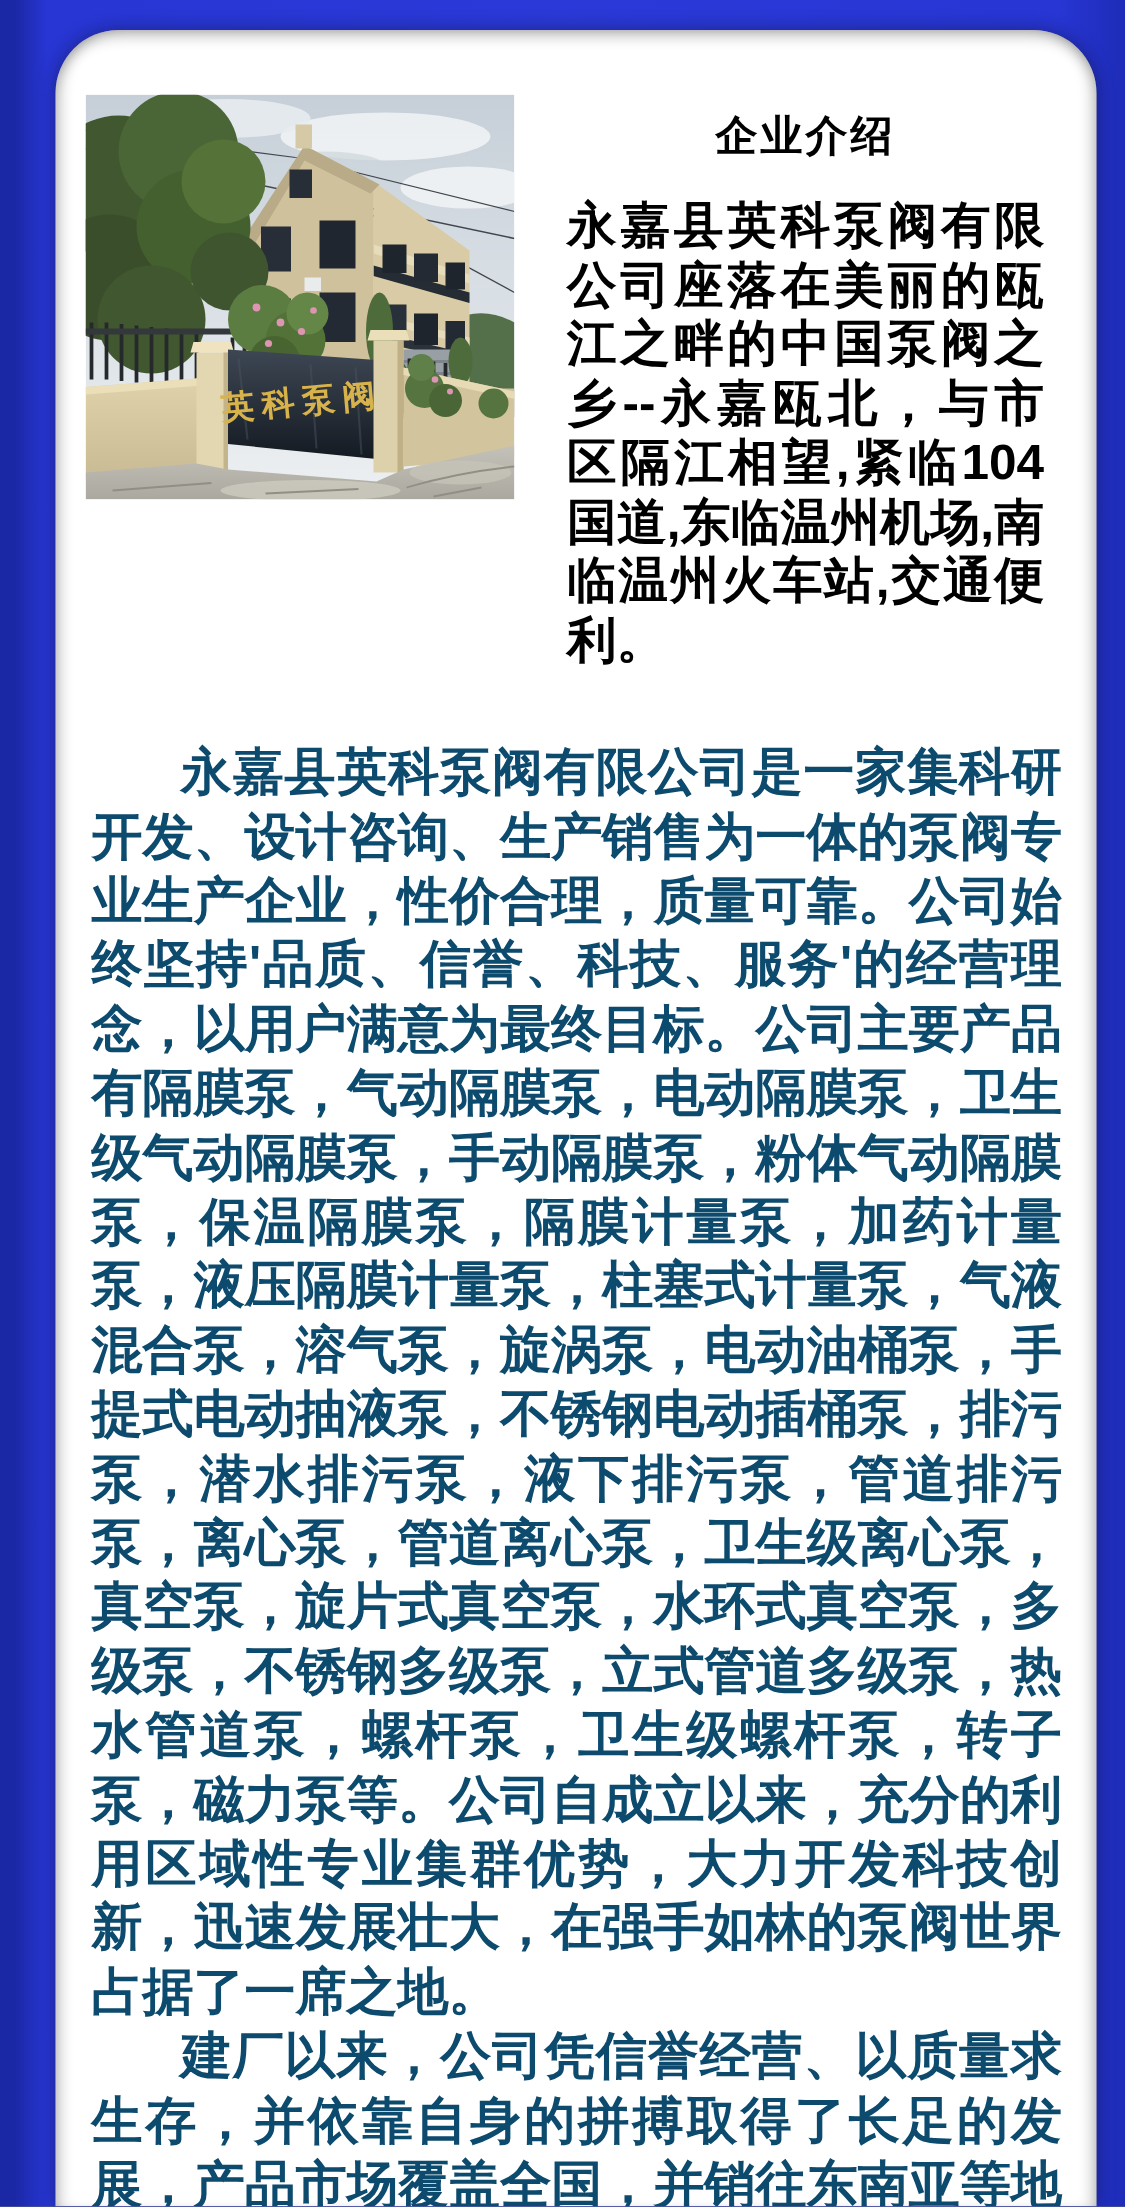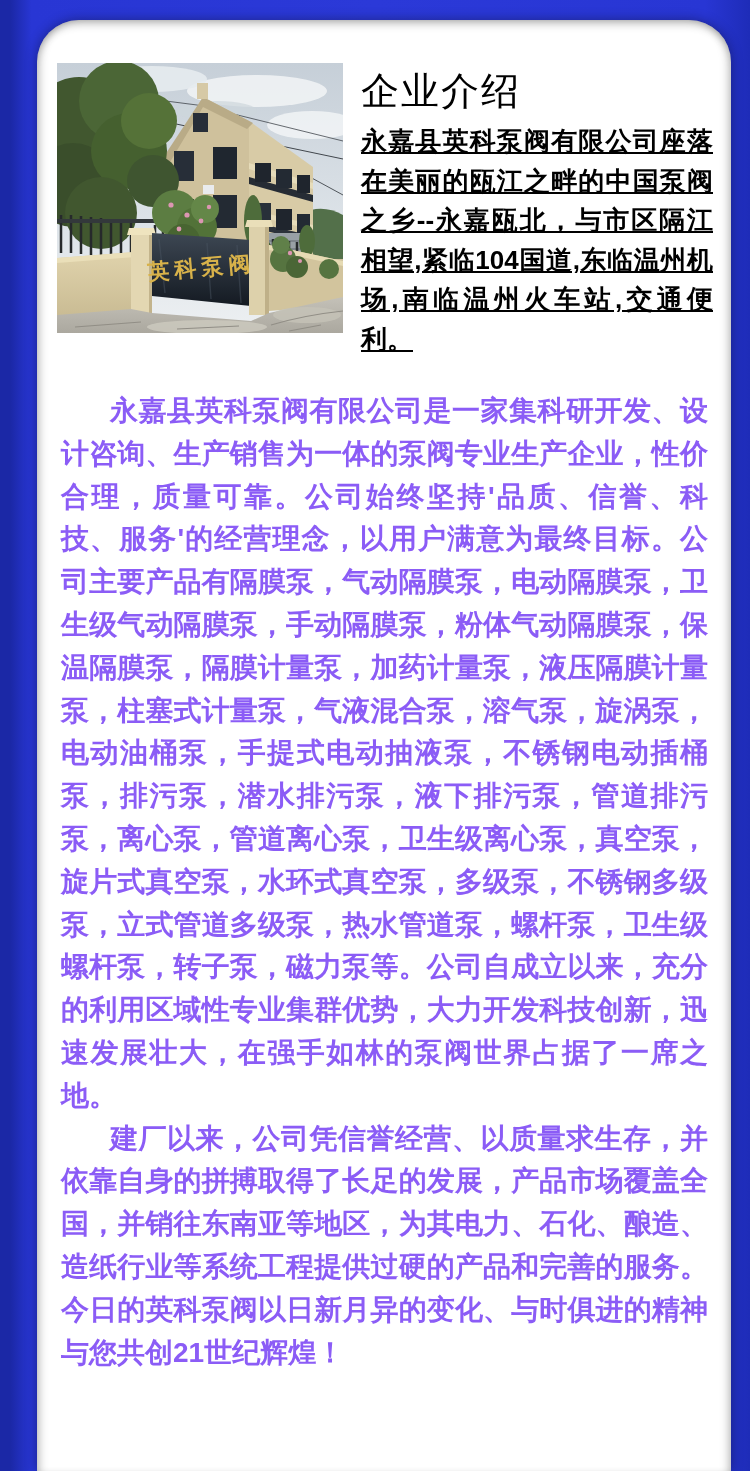--- a/index.html
+++ b/index.html
@@ -35,45 +35,45 @@
     overflow:hidden;
   }
   .photo svg{display:block;width:286px;height:270px;}
   .hero-right{
     margin-left:18px;
     width:352px;
     padding-top:6px;
   }
   .page-title{
     margin:0 0 9px 0;
-    font-size:38px;
+    font-size:28px;
     line-height:44px;
-    font-weight:400;
+    font-weight:700;
     color:#000;
     letter-spacing:2px;
+    text-align:center;
   }
   .intro{
-    margin:0;
-    font-size:26px;
+    margin:17px;
+    font-size:33px;
     line-height:39.5px;
     font-weight:700;
     color:#000;
     text-align:justify;
     text-justify:inter-character;
-    text-decoration:underline;
   }
   .body-text{
     margin:31px 23px 0 24px;
   }
   .body-text p{
     margin:0;
-    font-size:28px;
+    font-size:34px;
     line-height:42.8px;
     font-weight:700;
-    color:#8b5cf6;
+    color:#0c4a6e;
     text-align:justify;
     text-justify:inter-character;
     text-indent:1.75em;
   }
 </style>
 </head>
 <body>
 
 <div id="page">
   <div id="card">

